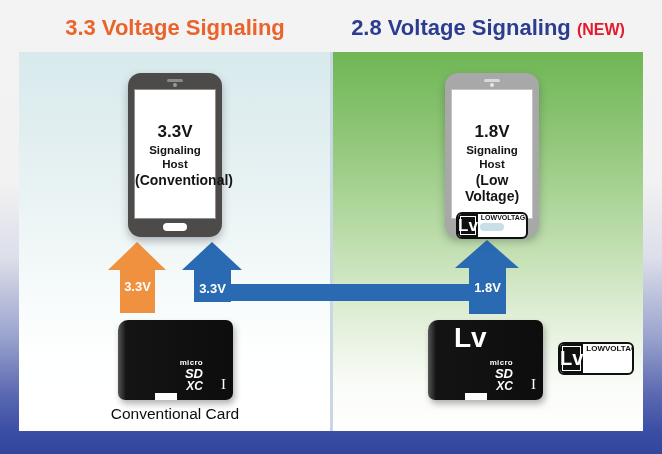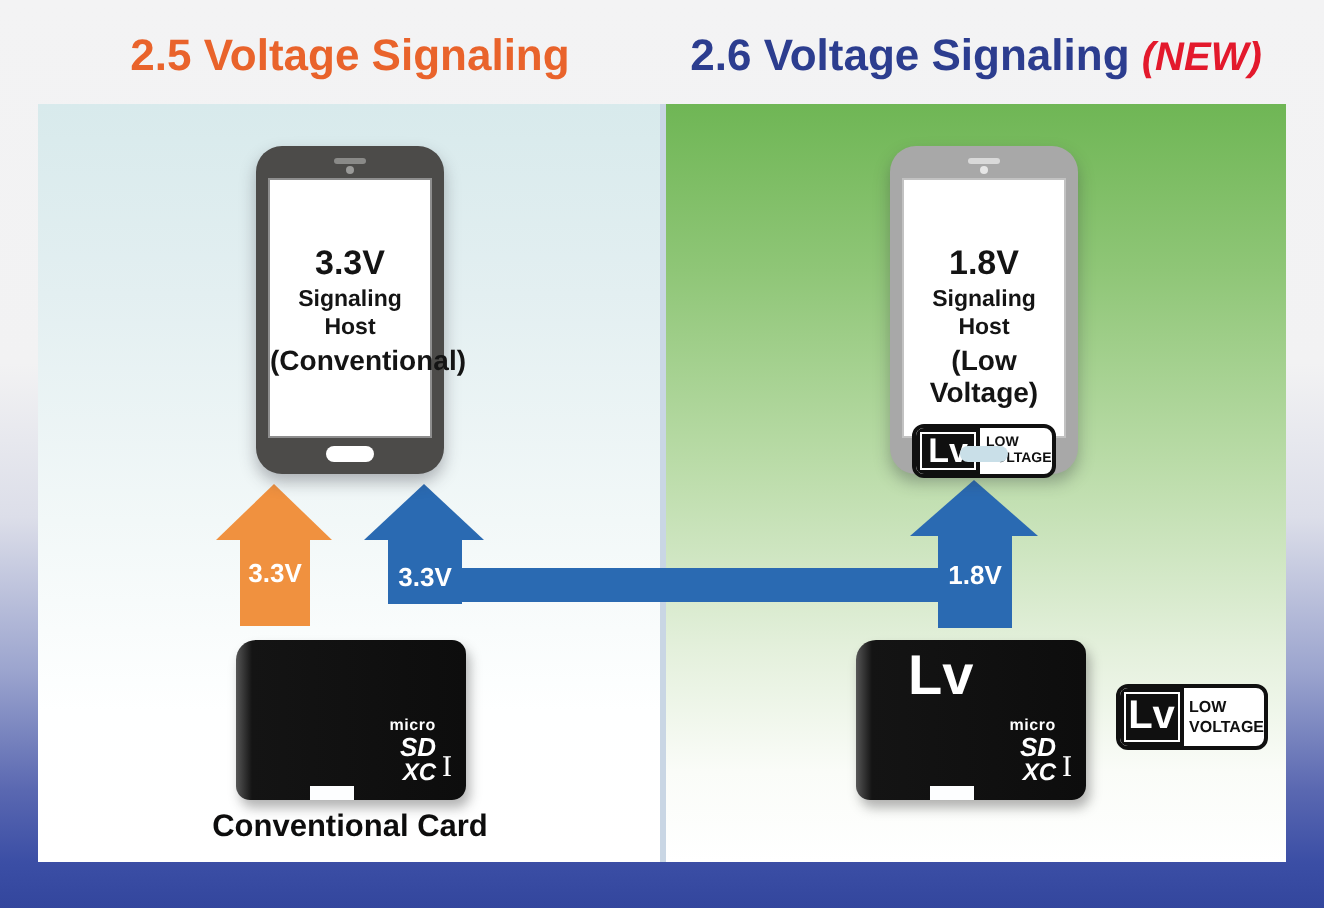--- a/index.html
+++ b/index.html
@@ -4,21 +4,21 @@
 <style>
   * { margin:0; padding:0; box-sizing:border-box; }
   body { font-family:"Liberation Sans", sans-serif; background:#888; }
   .frame {
     position:relative; width:662px; height:454px; overflow:hidden;
     background:linear-gradient(180deg,#F3F3F4 0%,#F2F2F3 40%,#DCDEE9 57%,#9BA4CE 74%,#5A68B1 87%,#3B4EA5 95%,#33469D 100%);
   }
   .hdr { position:absolute; top:15px; height:30px; font-weight:700; font-size:22px; text-align:center; white-space:nowrap; }
   .hdr-left  { left:19px;  width:312px; color:#E9632B; }
   .hdr-right { left:333px; width:310px; color:#2C3D8F; }
-  .new-badge { color:#E3192C; font-size:20px; font-weight:700;font-style:italic; }
+  .new-badge { color:#E3192C; font-size:16px; font-weight:700; }
 
   .panel { position:absolute; top:52px; height:379px; }
   .panel-left  { left:19px;  width:312px;
     background:linear-gradient(180deg,#D8EAEC 0%,#E3EFF1 25%,#F2F8F8 55%,#FEFFFF 80%,#FFFFFF 100%); }
   .panel-right { left:333px; width:310px;
     background:linear-gradient(180deg,#6FB655 0%,#8FC677 22%,#BBDCA9 48%,#E4F0DC 72%,#FAFCF8 88%,#FFFFFF 100%); }
   .divider { position:absolute; left:330px; top:52px; width:3px; height:379px; background:#C9D6E4; }
 
   
   .phone { position:absolute; width:94px; height:164px; border-radius:13px; box-shadow:0 4px 8px rgba(50,50,60,.35); z-index:3; }
@@ -34,21 +34,21 @@
   .home { position:absolute; bottom:6px; left:50%; transform:translateX(-50%); width:24px; height:8px; border-radius:4px; }
   .phone-left .home { background:#fff; } .phone-right .home { background:#C9DFE8; }
   .v-label   { margin-top:32px; font-size:17px;   font-weight:700; color:#141414; }
   .host-line { margin-top:2px;  font-size:11.5px; font-weight:700; color:#141414; line-height:1.2; }
   .type-line { font-size:14px; font-weight:700; color:#141414; line-height:1.2; }
 
   
   .lv-badge { display:flex; border:2px solid #101010; border-radius:6px; background:#fff; overflow:hidden; }
   .lv-black { background:#101010; color:#fff; display:flex; align-items:center; justify-content:center;
               font-weight:700; box-shadow:inset 0 0 0 2px #101010, inset 0 0 0 3px #ffffff; }
-  .lv-words { flex:1; display:flex; flex-direction:column; justify-content:center; padding-left:3px;
+  .lv-words { flex:1; display:flex; flex-direction:row; justify-content:center; padding-left:3px;
               font-weight:700; color:#101010; line-height:1.15; text-align:left; }
   .screen-badge { width:72px; height:27px; margin:7px auto 0; }
   .screen-badge .lv-black { width:32px; font-size:17px; }
   .screen-badge .lv-words { font-size:7px; }
   .standalone-badge { position:absolute; left:558px; top:342px; width:76px; height:33px; z-index:4; }
   .standalone-badge .lv-black { width:34px; font-size:20px; }
   .standalone-badge .lv-words { font-size:8px; }
 
   
   .arrow-head { position:absolute; width:0; height:0; z-index:2; }
@@ -60,40 +60,40 @@
   .shaft-blue-left  { left:194px; top:269px; width:37px; height:33px; background:#2A6AB2; padding-top:12px; }
   .shaft-blue-right { left:469px; top:267px; width:37px; height:47px; background:#2A6AB2; padding-top:13px; }
   .blue-bar { position:absolute; left:230px; top:284px; width:240px; height:17px; background:#2A6AB2; z-index:1; }
 
   
   .sd-card { position:absolute; top:320px; width:115px; height:80px; z-index:4;
     background:linear-gradient(90deg,#565656 0,#141414 8px,#0d0d0d 100%);
     border-radius:10px 7px 7px 7px; box-shadow:2px 4px 6px rgba(40,40,40,.35); }
   .sd-card-left  { left:118px; } .sd-card-right { left:428px; }
   .notch { position:absolute; left:37px; bottom:0; width:22px; height:7px; background:#FDFEFF; }
-  .sd-logo { position:absolute; right:7px; bottom:8px; display:flex; align-items:flex-end; gap:3px; color:#fff; }
+  .sd-logo { position:absolute; right:7px; bottom:8px; display:flex; align-items:flex-end; gap:18px; color:#fff; }
   .sd-stack { display:flex; flex-direction:column; align-items:flex-end; line-height:1; }
   .micro-txt { font-size:8px;  font-weight:700; letter-spacing:.3px; }
   .sd-txt    { font-size:13px; font-weight:700; font-style:italic;margin-left:48px; }
   .xc-txt    { font-size:12px; font-weight:700; font-style:italic; }
   .uhs-mark  { font-family:"Liberation Serif", serif; font-size:15px; line-height:1; }
   .card-lv { position:absolute; top:2px; left:26px; color:#fff; font-size:28px; font-weight:700; }
 
-  .card-label { position:absolute; top:405px; font-weight:700; font-size:15.5px; color:#0d0d0d; text-align:center; white-space:nowrap; }
+  .card-label { position:absolute; top:405px; font-weight:400; font-size:15.5px; color:#0d0d0d; text-align:center; white-space:nowrap; }
   .card-label-left  { left:19px;  width:312px; }
   .card-label-right { left:333px; width:310px; }
 </style>
 </head>
 <body>
 
 <div class="frame">
 
-  <div class="hdr hdr-left">2.5 Voltage Signaling</div>
+  <div class="hdr hdr-left">3.3 Voltage Signaling</div>
   <div class="hdr hdr-right">
-    <span>2.6 Voltage Signaling</span>
+    <span>2.8 Voltage Signaling</span>
     <span class="new-badge">(NEW)</span>
   </div>
 
   <div class="panel panel-left"></div>
   <div class="panel panel-right"></div>
   <div class="divider"></div>
 
   <div class="blue-bar"></div>
 
   <div class="arrow-head head-orange"></div>

